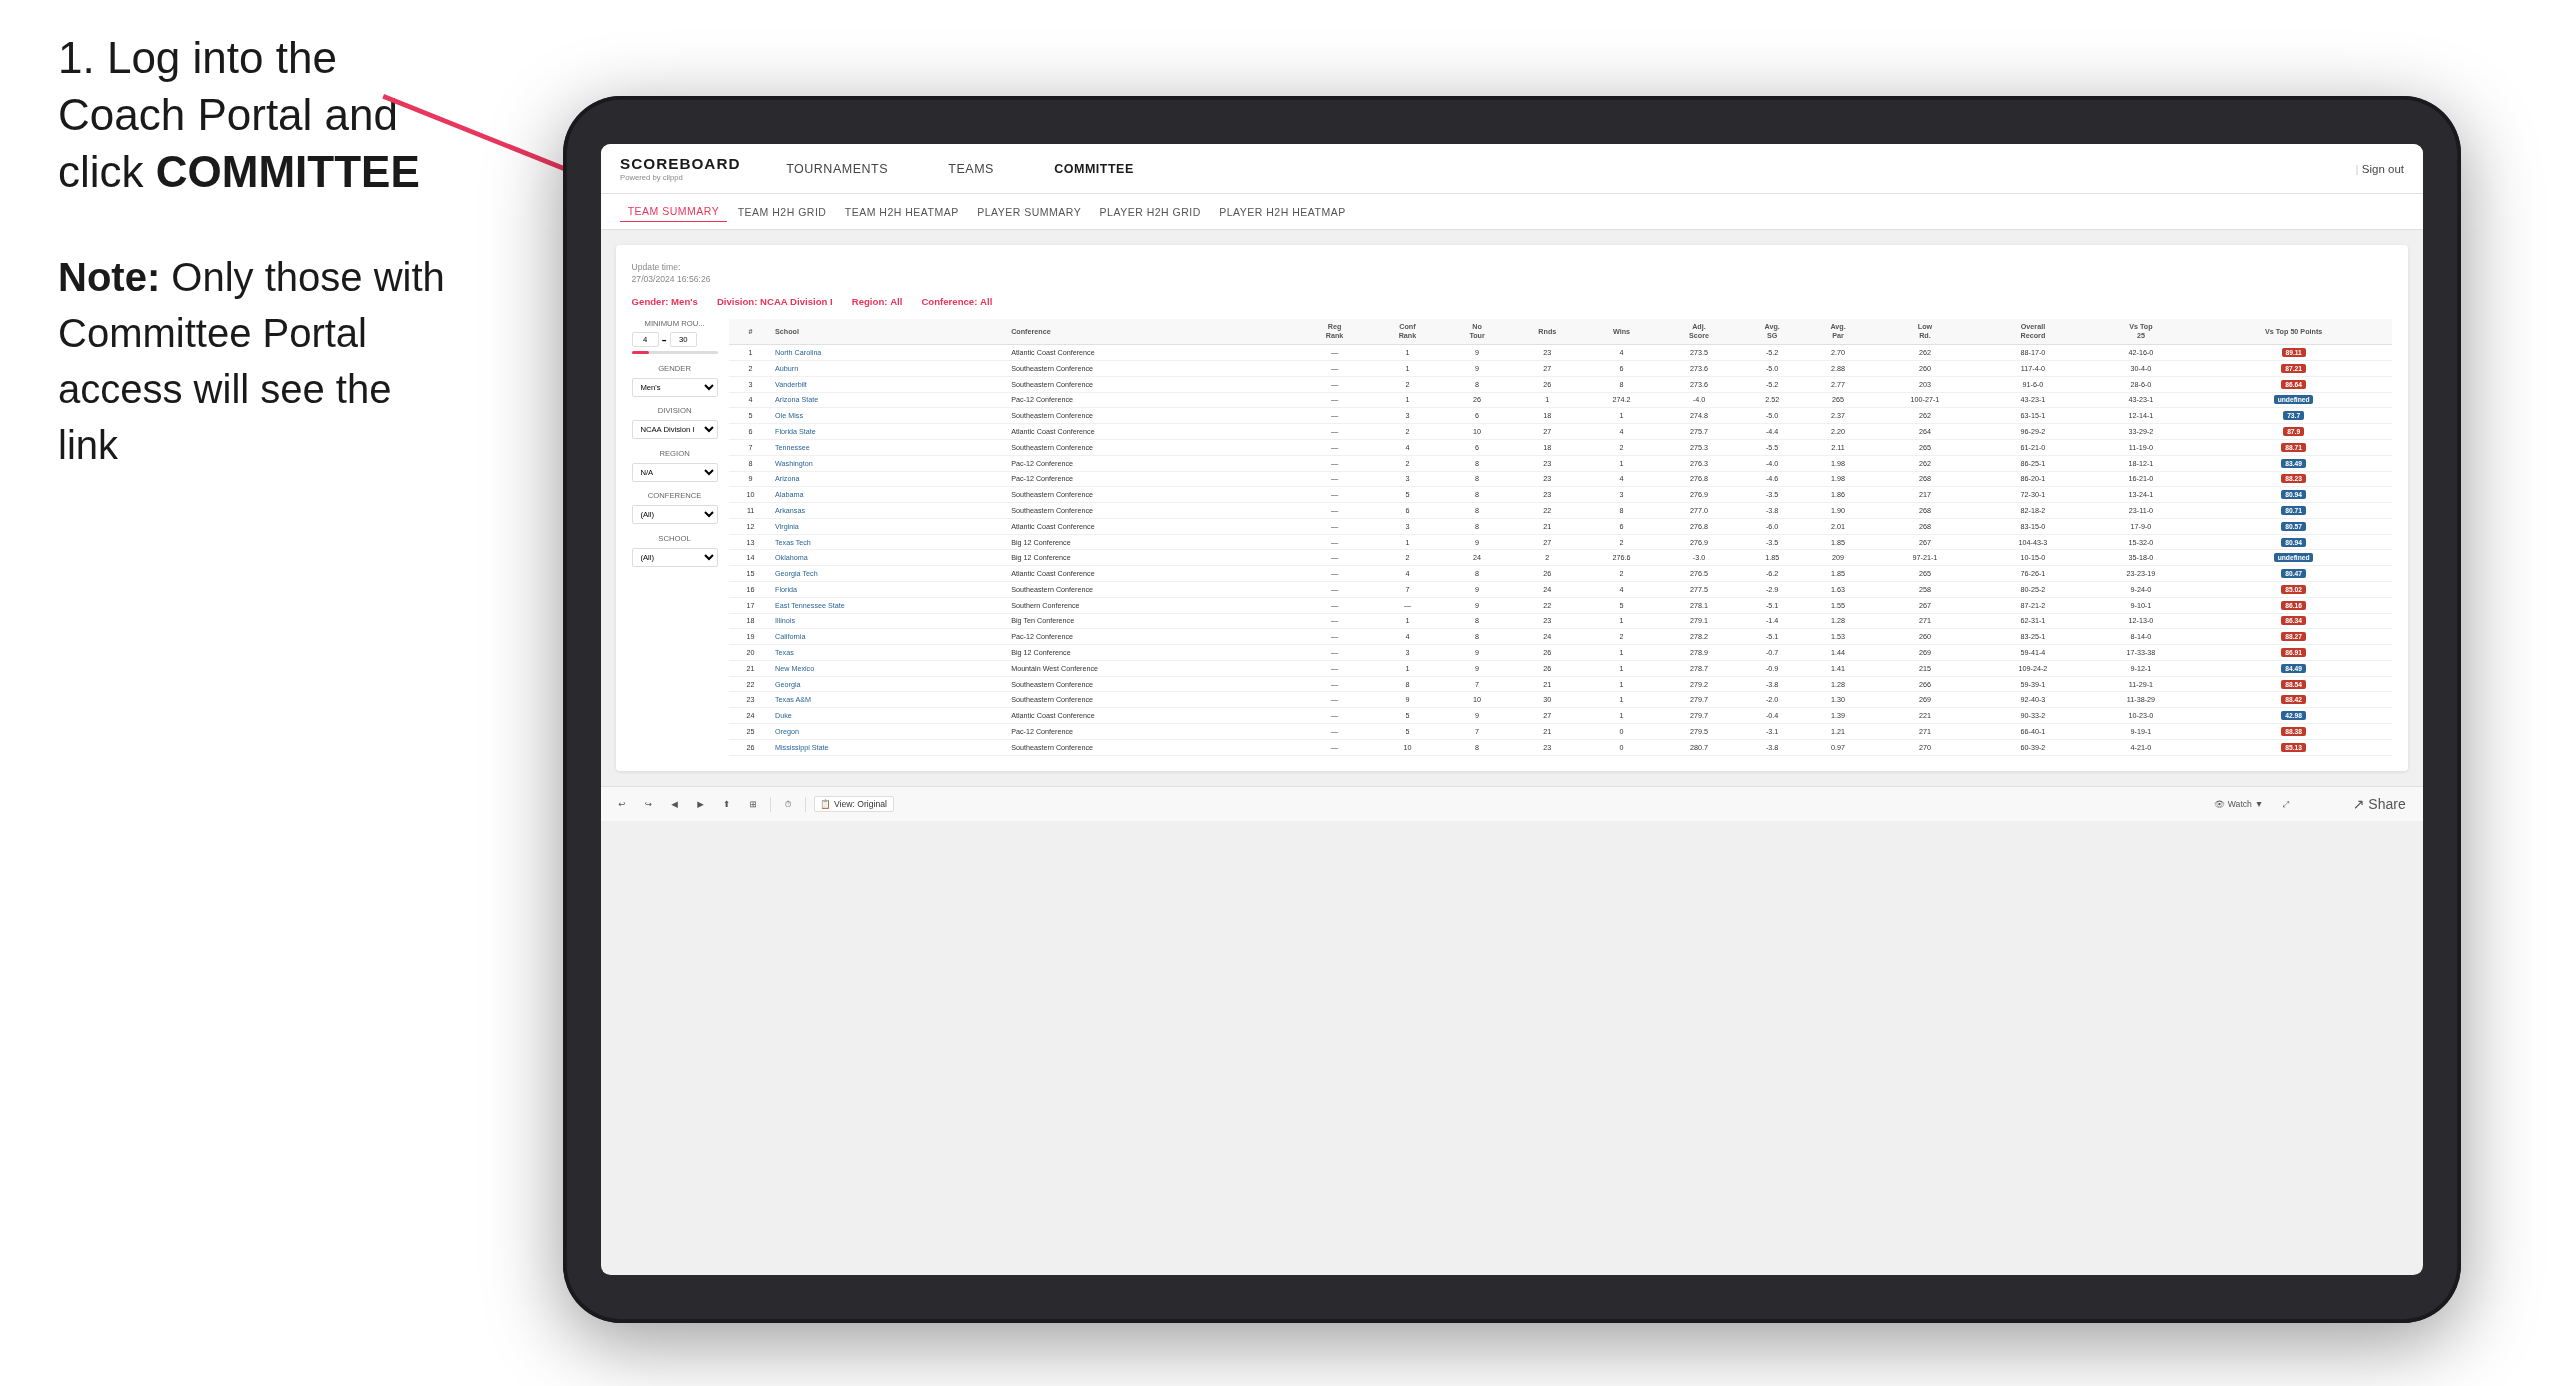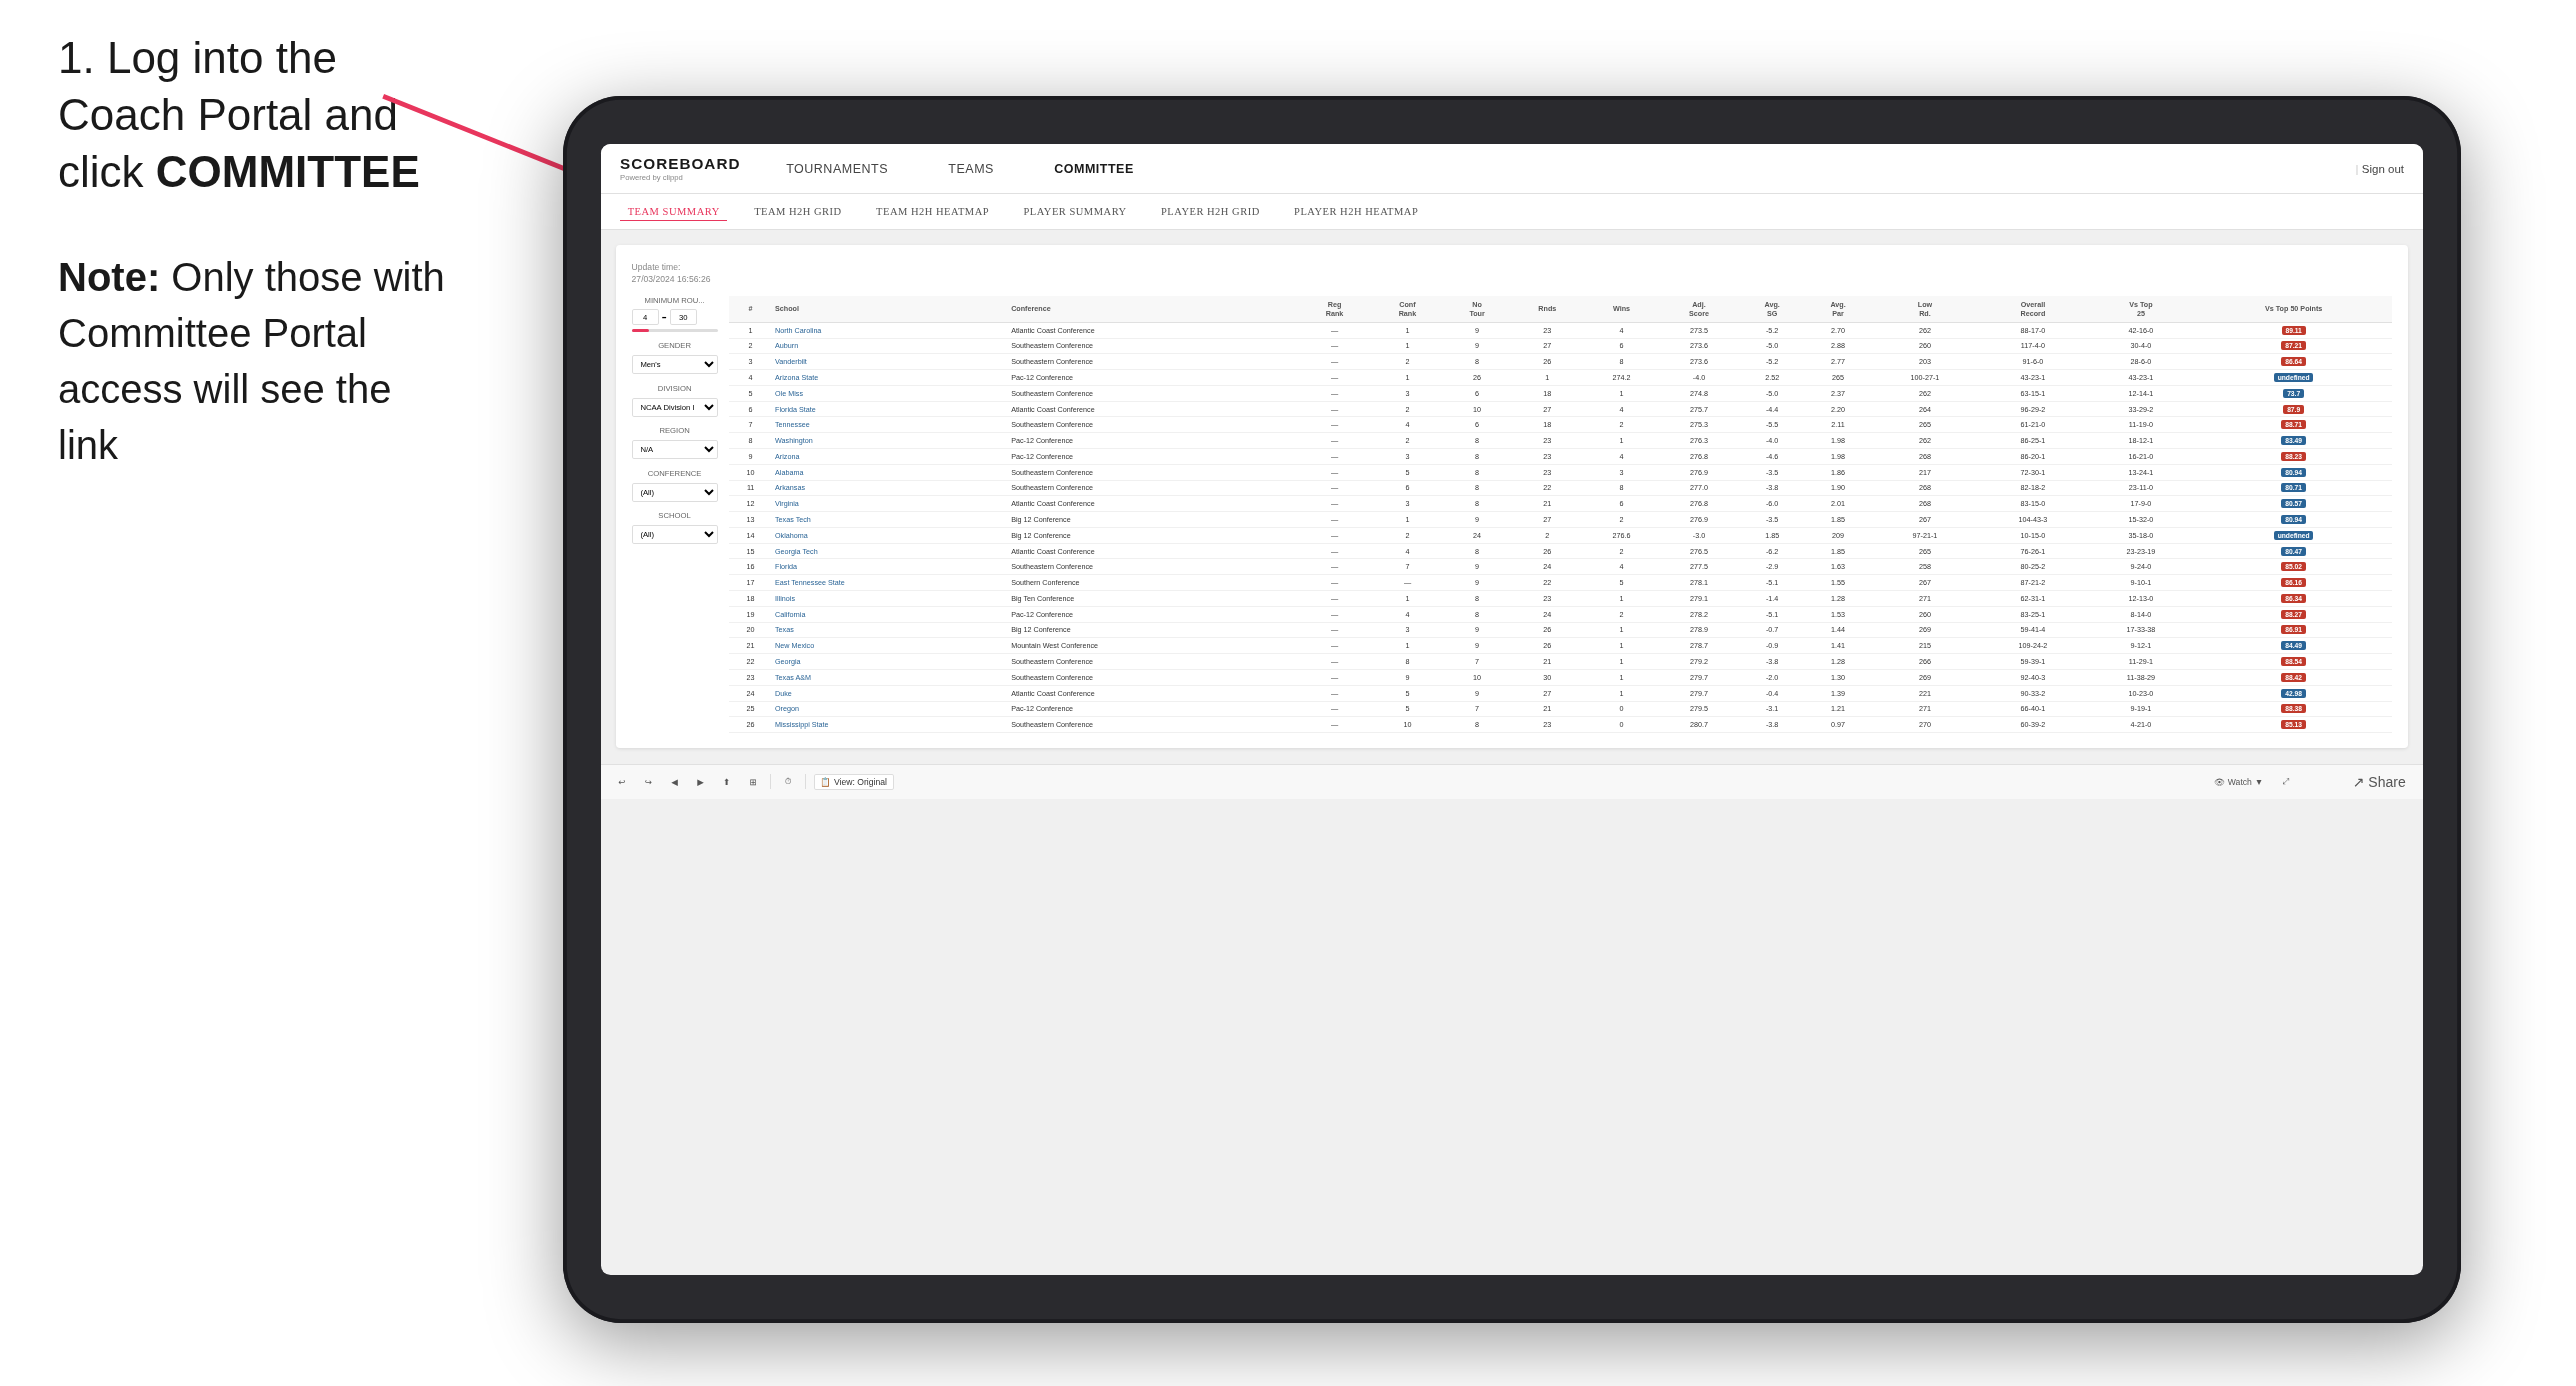--- a/index.html
+++ b/index.html
@@ -126,22 +126,21 @@
     }
 
     
     .sub-navbar {
       background: #ffffff;
       height: 36px;
       display: flex;
       align-items: center;
       padding: 0 19px;
       border-bottom: 1px solid #e0e0e0;
-      gap: 19px;
-      font-family: Liberation Serif, serif;
+      gap: 3px;
     }
 
     .sub-nav-item {
       font-size: 10.5px;
       color: #555;
       cursor: pointer;
       padding: 3.8px 7.7px;
       text-transform: uppercase;
       letter-spacing: 0.5px;
     }
@@ -449,20 +448,38 @@
       <div class="scoreboard-card">
 
         <div class="card-header-row">
           <div class="update-time">
             <div>Update time:</div>
             <div>27/03/2024 16:56:26</div>
           </div>
           <div style="width:77px;"></div>
         </div>
 
+        <div class="filters-row">
+          <div class="filter-item">
+            <span>Gender:</span>
+            <span>Men's</span>
+          </div>
+          <div class="filter-item">
+            <span>Division:</span>
+            <span>NCAA Division I</span>
+          </div>
+          <div class="filter-item">
+            <span>Region:</span>
+            <span>All</span>
+          </div>
+          <div class="filter-item">
+            <span>Conference:</span>
+            <span>All</span>
+          </div>
+        </div>
 
         <div class="content-layout">
 
           <div class="sidebar-filters">
             <div class="filter-group">
               <div class="filter-label">Minimum Rou...</div>
               <div class="filter-range">
                 <input type="text" value="4" style="">
                 <span>-</span>
                 <input type="text" value="30" style="">

